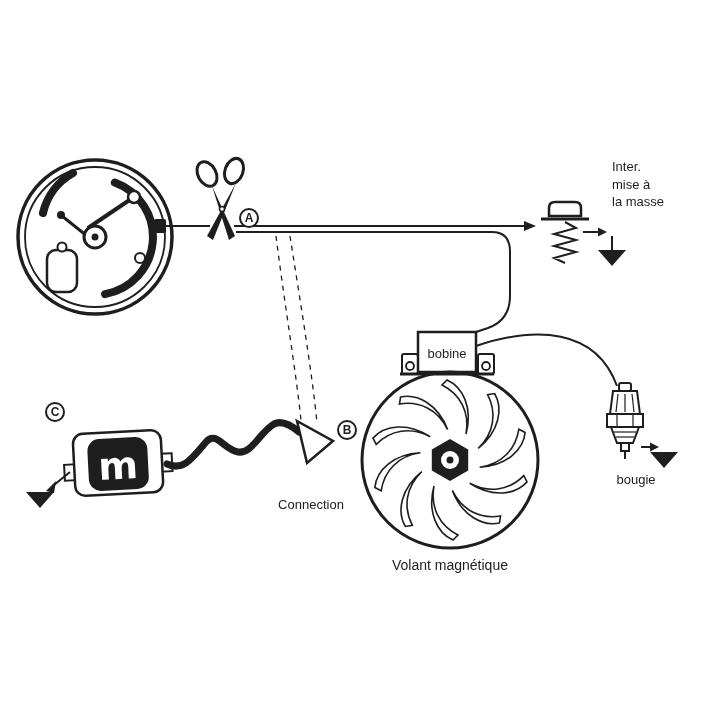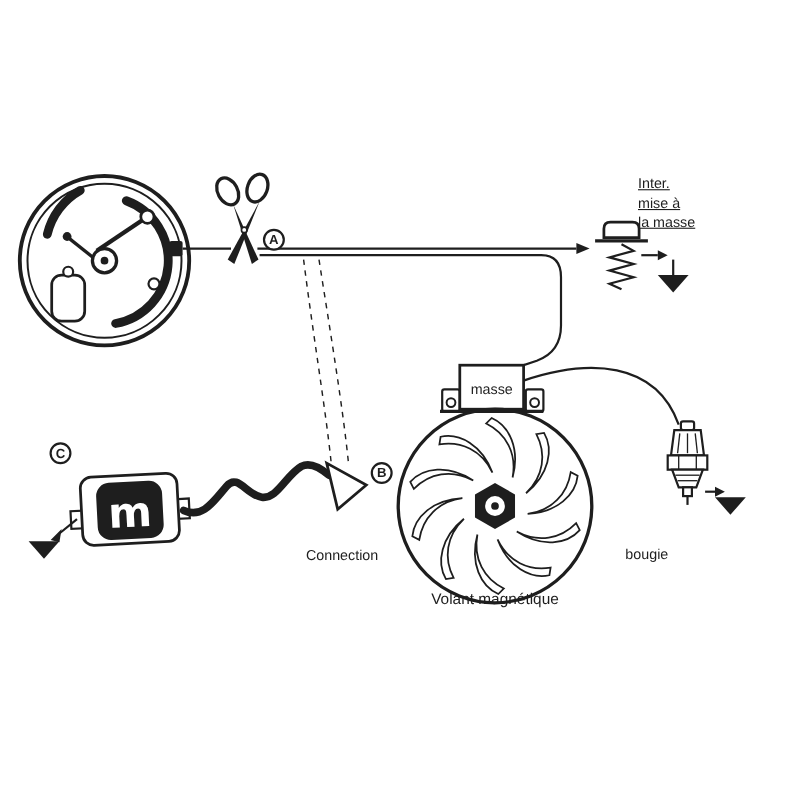--- a/index.html
+++ b/index.html
@@ -169,29 +169,29 @@
     </g>
 
     <g>
       <path d="M 167 464 C 184 472 194 456 206 442 C 216 430 224 450 238 452 C 252 454 260 432 274 424 C 282 420 292 426 299 432" stroke="currentColor" stroke-width="7" fill="none" stroke-linecap="round"></path>
     </g>
     <g>
       <polygon points="297,421 333,441 307,463" fill="#fff" stroke="currentColor" stroke-width="2.5"></polygon>
     </g>
   </svg>
 
-  <div class="label" style="left:580px;top:158px;width:80px;text-decoration:underline;">Inter.
+  <div class="label" style="left:612px;top:158px;width:80px;">Inter.
 mise à
 la masse</div>
 
-  <div class="label center" style="left:418px;top:345px;width:58px;">masse</div>
+  <div class="label center" style="left:418px;top:345px;width:58px;">bobine</div>
 
-  <div class="label center" style="left:350px;top:535px;width:200px;font-size:14px;">Volant magnétique</div>
+  <div class="label center" style="left:350px;top:556px;width:200px;font-size:14px;">Volant magnétique</div>
 
-  <div class="label center" style="left:556px;top:471px;width:64px;margin-top:24px;">bougie</div>
+  <div class="label center" style="left:604px;top:471px;width:64px;">bougie</div>
 
   <div class="label center" style="left:266px;top:496px;width:90px;">Connection</div>
 
   <div class="marker" style="left:239px;top:208px;">A</div>
   <div class="marker" style="left:337px;top:420px;">B</div>
   <div class="marker" style="left:45px;top:402px;">C</div>
 
 </div>
 
 </body></html>

